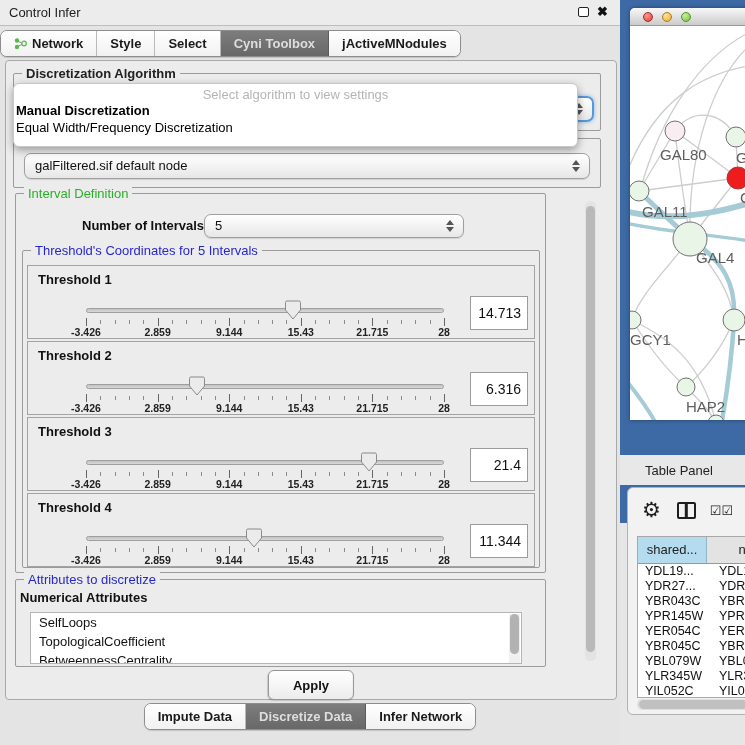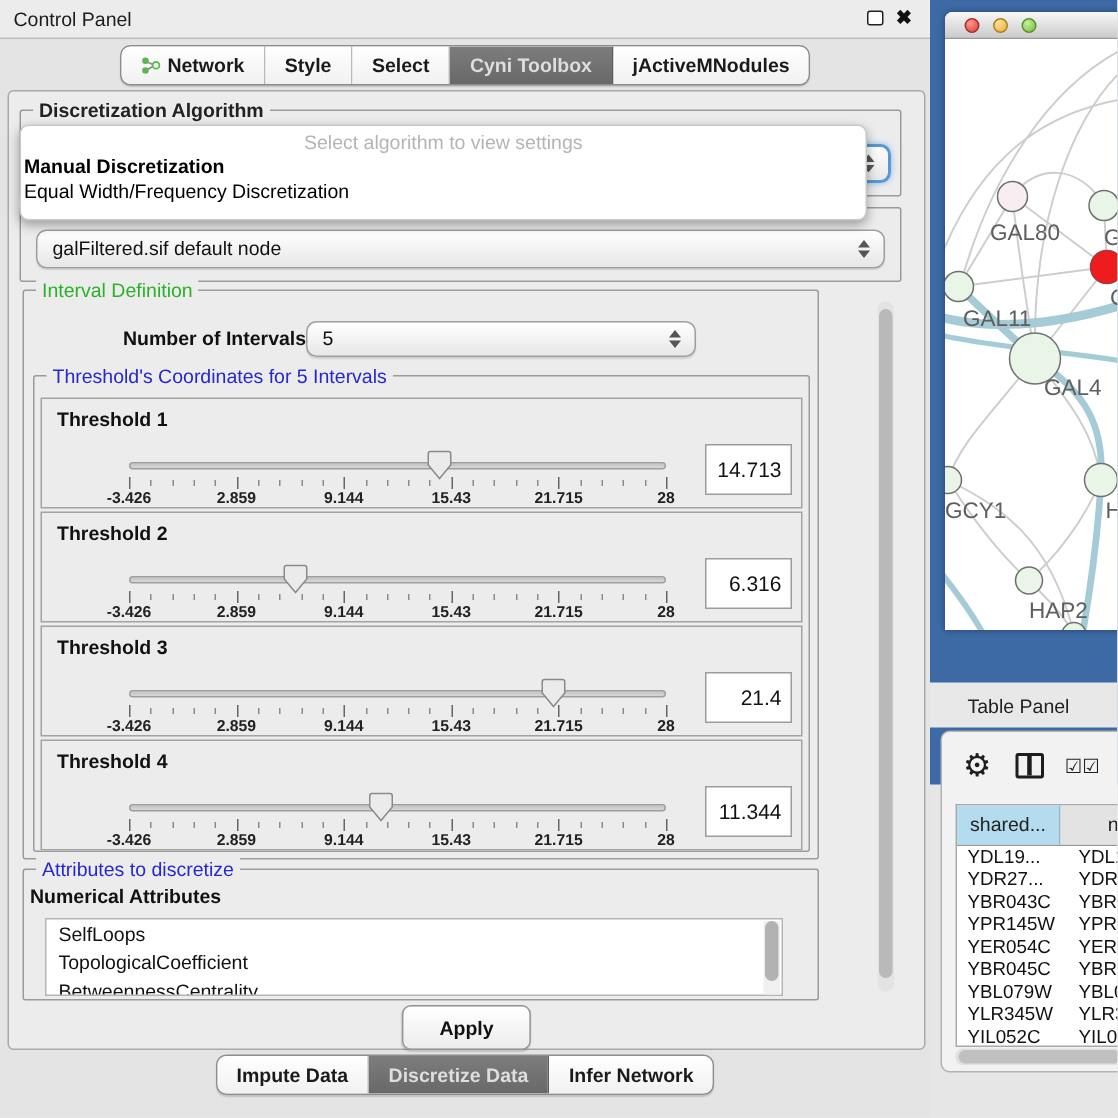--- a/index.html
+++ b/index.html
@@ -15,21 +15,21 @@
   .float-ic { width:11px; height:10px; border:1.6px solid #222; border-radius:2px; background:#fff; }
   .close-ic { font-size:13px; font-weight:bold; color:#111; line-height:14px; }
 
   .seg { display:flex; border:1px solid #8d8d8d; border-radius:7px; background:#fdfdfd; overflow:hidden;
          box-shadow:0 1px 1px rgba(0,0,0,.15); }
   .seg .tb { padding:0 13px; height:25px; line-height:25px; font-size:13px; font-weight:600; color:#1a1a1a;
              border-right:1px solid #b9b9b9; background:linear-gradient(#ffffff,#f1f1f1); white-space:nowrap;
              display:flex; align-items:center; gap:5px; }
   .seg .tb:last-child { border-right:none; }
   .seg .tb.sel { background:linear-gradient(#7d7d7d,#686868); color:#dedede; border-right-color:#5c5c5c; }
-  .toptabs { position:absolute; left:0; top:30px; width:620px; display:flex; justify-content:center; }
+  .toptabs { position:absolute; left:0; top:30px; width:620px; display:flex; justify-content:flex-start; }
 
   .mainpanel { position:absolute; left:5px; top:60px; width:612px; height:640px; background:#ececec;
                border:1px solid #a9a9a9; border-radius:4px; }
 
   .group { position:absolute; border:1px solid #9b9b9b; border-radius:2px; }
   .gtitle { position:absolute; top:-8px; left:8px; background:#ececec; padding:0 4px; font-size:13px;
             font-weight:600; color:#222; white-space:nowrap; }
   .gtitle.green { color:#28b228; font-weight:400; }
   .gtitle.blue  { color:#2727cf; font-weight:400; }
 
@@ -121,21 +121,21 @@
   .hscroll .hth { position:absolute; left:2px; top:1px; width:108px; height:9px; background:#c0c0c0; border-radius:5px; }
 
   .netlabel { font-size:15px; fill:#5e5e5e; font-family:"Liberation Sans",sans-serif; }
 </style>
 </head>
 <body>
 
 <div class="left-panel">
 
   <div class="cp-titlebar">
-    <span class="cp-title">Control Panel</span>
+    <span class="cp-title">Control Infer</span>
     <div class="cp-icons">
       <span class="float-ic"></span>
       <span class="close-ic">✖</span>
     </div>
   </div>
 
   <div class="toptabs">
     <div class="seg">
       <div class="tb">
         <svg width="13" height="13" viewBox="0 0 13 13">

